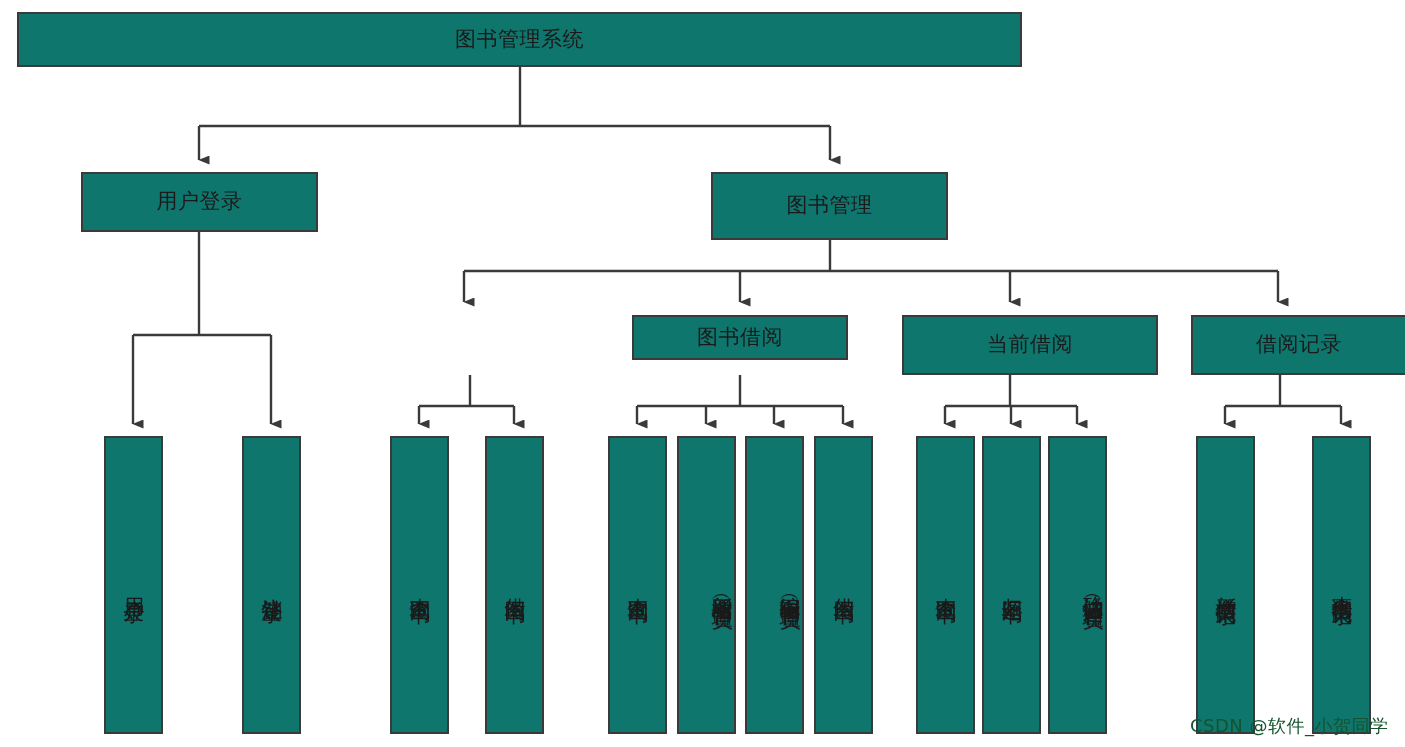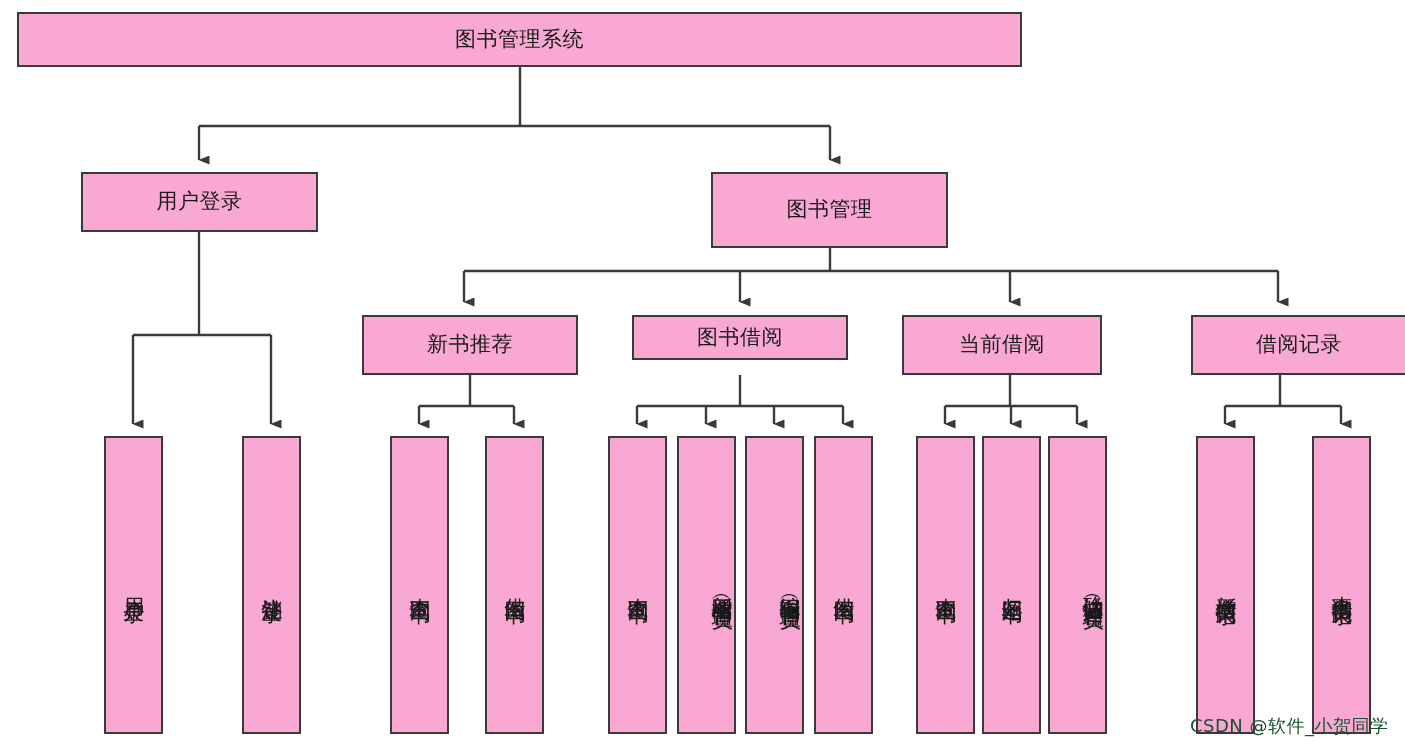--- a/index.html
+++ b/index.html
@@ -22,21 +22,21 @@
     position: absolute;
     left: 0;
     top: 0;
     width: 1405px;
     height: 747px;
   }
   .node-box {
     position: absolute;
     box-sizing: border-box;
     border: 2.2px solid #3a3a3a;
-    background: #f9a8d4;
+    background: #0f766e;
     display: flex;
     align-items: center;
     justify-content: center;
     color: #1a1a1a;
   }
   .node-h {
     font-size: 21px;
     line-height: 1.2;
     letter-spacing: 0.5px;
     white-space: nowrap;
@@ -120,31 +120,28 @@
     </g>
   </svg>
 
   <div class="node-box node-h" style="left:17px; top:12px; width:1005px; height:55px;">
     <span>图书管理系统</span>
   </div>
 
   <div class="node-box node-h" style="left:81px; top:172px; width:237px; height:60px;">
     <span>用户登录</span>
   </div>
-  <div class="node-box node-h" style="left:711px; top:172px; width:237px; height:76px;">
+  <div class="node-box node-h" style="left:711px; top:172px; width:237px; height:68px;">
     <span>图书管理</span>
   </div>
 
-  <div class="node-box node-h" style="left:362px; top:315px; width:216px; height:60px;">
-    <span>新书推荐</span>
-  </div>
   <div class="node-box node-h" style="left:632px; top:315px; width:216px; height:45px;">
     <span>图书借阅</span>
   </div>
-  <div class="node-box node-h" style="left:902px; top:315px; width:200px; height:60px;">
+  <div class="node-box node-h" style="left:902px; top:315px; width:256px; height:60px;">
     <span>当前借阅</span>
   </div>
   <div class="node-box node-h" style="left:1191px; top:315px; width:216px; height:60px;">
     <span>借阅记录</span>
   </div>
 
   <div class="node-box node-v v-center" style="left:104px; top:436px; width:59px; height:298px;">
     <span>用户登录</span>
   </div>
   <div class="node-box node-v v-center" style="left:242px; top:436px; width:59px; height:298px;">

